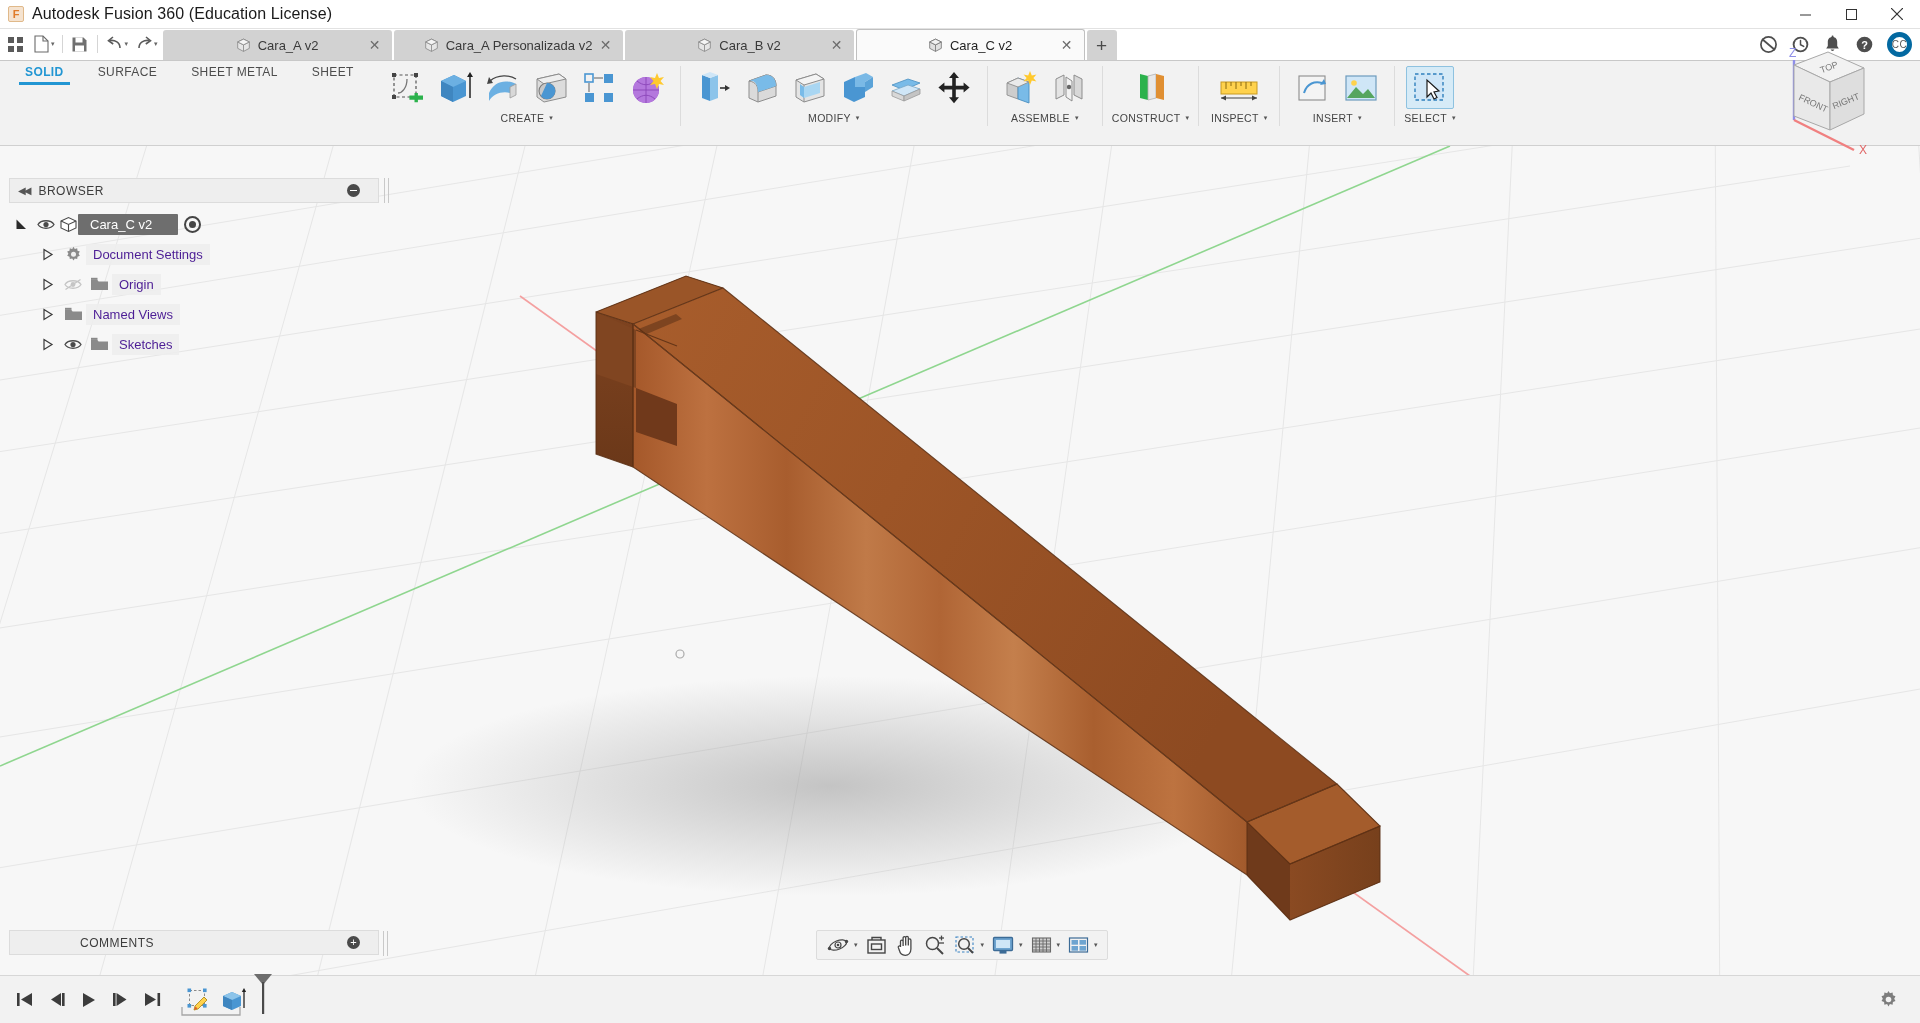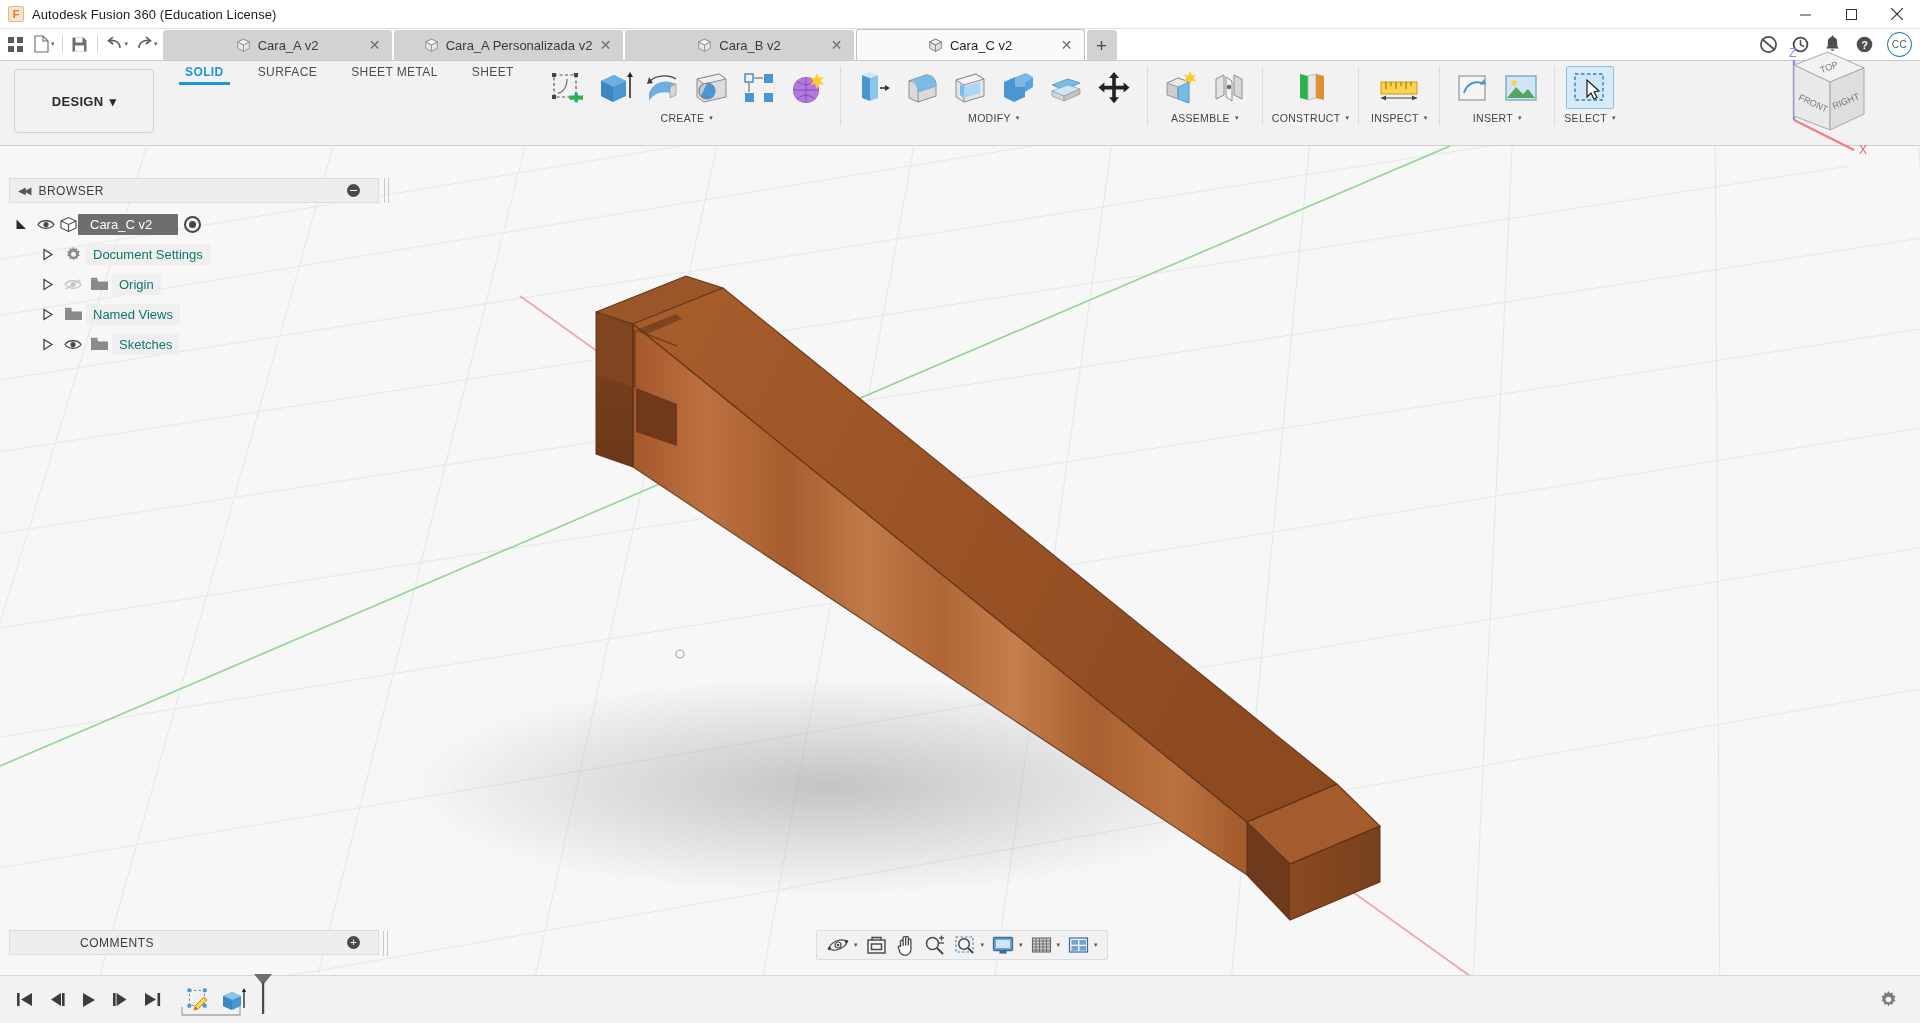--- a/index.html
+++ b/index.html
@@ -14,21 +14,21 @@
   .titlebar{
     height:29px; background:#fff; display:flex; align-items:center;
     border-bottom:1px solid #e2e2e2; position:relative;
   }
   .app-logo{
     width:16px;height:16px;margin-left:8px;margin-right:8px;
     background:#f5e3d0;border:1px solid #e0b98a;border-radius:2px;
     display:flex;align-items:center;justify-content:center;
     font-size:11px;font-weight:bold;color:#e07b2a;line-height:1;
   }
-  .app-title{font-size:13px;color:#1a1a1a;letter-spacing:0.1px;}
+  .app-title{font-size:16px;color:#1a1a1a;letter-spacing:0.1px;}
   .winbtns{margin-left:auto;display:flex;height:29px;}
   .winbtn{width:46px;height:29px;display:flex;align-items:center;justify-content:center;
           font-size:15px;color:#333;}
 
   
   .tabstrip{
     height:32px;background:#ffffff;display:flex;align-items:flex-end;
     border-bottom:1px solid #c8c8c8;position:relative;
   }
   .qa{display:flex;align-items:center;height:32px;padding:0 2px;}
@@ -56,21 +56,21 @@
   .cube-ico{width:15px;height:15px;display:block;}
 
   .tab-plus{
     width:30px;height:30px;background:#d2d2d2;display:flex;align-items:center;
     justify-content:center;font-size:19px;color:#4a4a4a;line-height:1;
     border-top-left-radius:3px;border-top-right-radius:3px;
   }
   .tabstrip-right{margin-left:auto;display:flex;align-items:center;height:32px;padding-right:8px;gap:2px;}
   .tr-btn{width:30px;height:30px;display:flex;align-items:center;justify-content:center;color:#4e4e4e;}
   .avatar{
-    width:25px;height:25px;border-radius:50%;background:#fff;border:1px solid #0369a1;
+    width:25px;height:25px;border-radius:50%;background:#fff;border:5px solid #0369a1;
     display:flex;align-items:center;justify-content:center;font-size:10px;color:#5a5a5a;
     letter-spacing:0.5px;margin-left:6px;
   }
 
   
   .ribbon{height:85px;background:#f2f2f2;display:flex;border-bottom:1px solid #d0d0d0;position:relative;}
   .design-box{
     width:140px;min-width:140px;height:64px;margin:8px 6px 0 14px;
     border:1px solid #d3d3d3;border-radius:4px;background:#f2f2f2;
     display:flex;align-items:center;justify-content:center;gap:6px;
@@ -125,21 +125,21 @@
            background:#4a4a4a;display:flex;align-items:center;justify-content:center;}
   .hdr-min i{display:block;width:7px;height:1.5px;background:#fff;}
   .browser-grip{position:absolute;right:-10px;top:0;width:5px;height:25px;
                 border-left:1px solid #c9c9c9;border-right:1px solid #c9c9c9;}
 
   .tree{padding-top:6px;}
   .trow{display:flex;align-items:center;height:30px;}
   .arrow{width:24px;display:flex;align-items:center;justify-content:center;}
   .arrow svg{display:block;}
   .eye{width:26px;display:flex;align-items:center;justify-content:center;}
-  .tlabel{font-size:13px;color:#0f766e;padding:3px 7px;background:rgba(238,238,238,0.86);}
+  .tlabel{font-size:13px;color:#4c1d95;padding:3px 7px;background:rgba(238,238,238,0.86);}
   .trow.root .tlabel{background:#6e6e6e;color:#fff;padding:3px 26px 3px 12px;border-radius:1px;}
   .root-box{width:19px;height:17px;}
   .radio{width:17px;height:17px;border:2px solid #444;border-radius:50%;
          display:flex;align-items:center;justify-content:center;margin-left:6px;}
   .radio i{width:7px;height:7px;border-radius:50%;background:#444;display:block;}
 
   
   .comments{
     position:absolute;left:9px;top:930px;width:370px;height:25px;
     background:#eeeeee;border:1px solid #dcdcdc;display:flex;align-items:center;
@@ -323,24 +323,20 @@
         <circle cx="9.5" cy="9.5" r="7.8" fill="#4e4e4e"></circle>
         <text x="9.5" y="13.6" font-size="11" font-family="Liberation Sans, sans-serif" font-weight="bold" fill="#fff" text-anchor="middle">?</text>
       </svg>
     </div>
     <div class="avatar">CC</div>
   </div>
 </div>
 
 <div class="ribbon">
 
-  <div class="design-box">
-    <span>DESIGN</span>
-    <span class="design-caret">▾</span>
-  </div>
 
   <div class="ribbon-main">
     <div class="ribbon-tabs">
       <div class="ribbon-tab active">SOLID</div>
       <div class="ribbon-tab">SURFACE</div>
       <div class="ribbon-tab">SHEET METAL</div>
       <div class="ribbon-tab">SHEET</div>
     </div>
 
     <div class="ribbon-groups">

